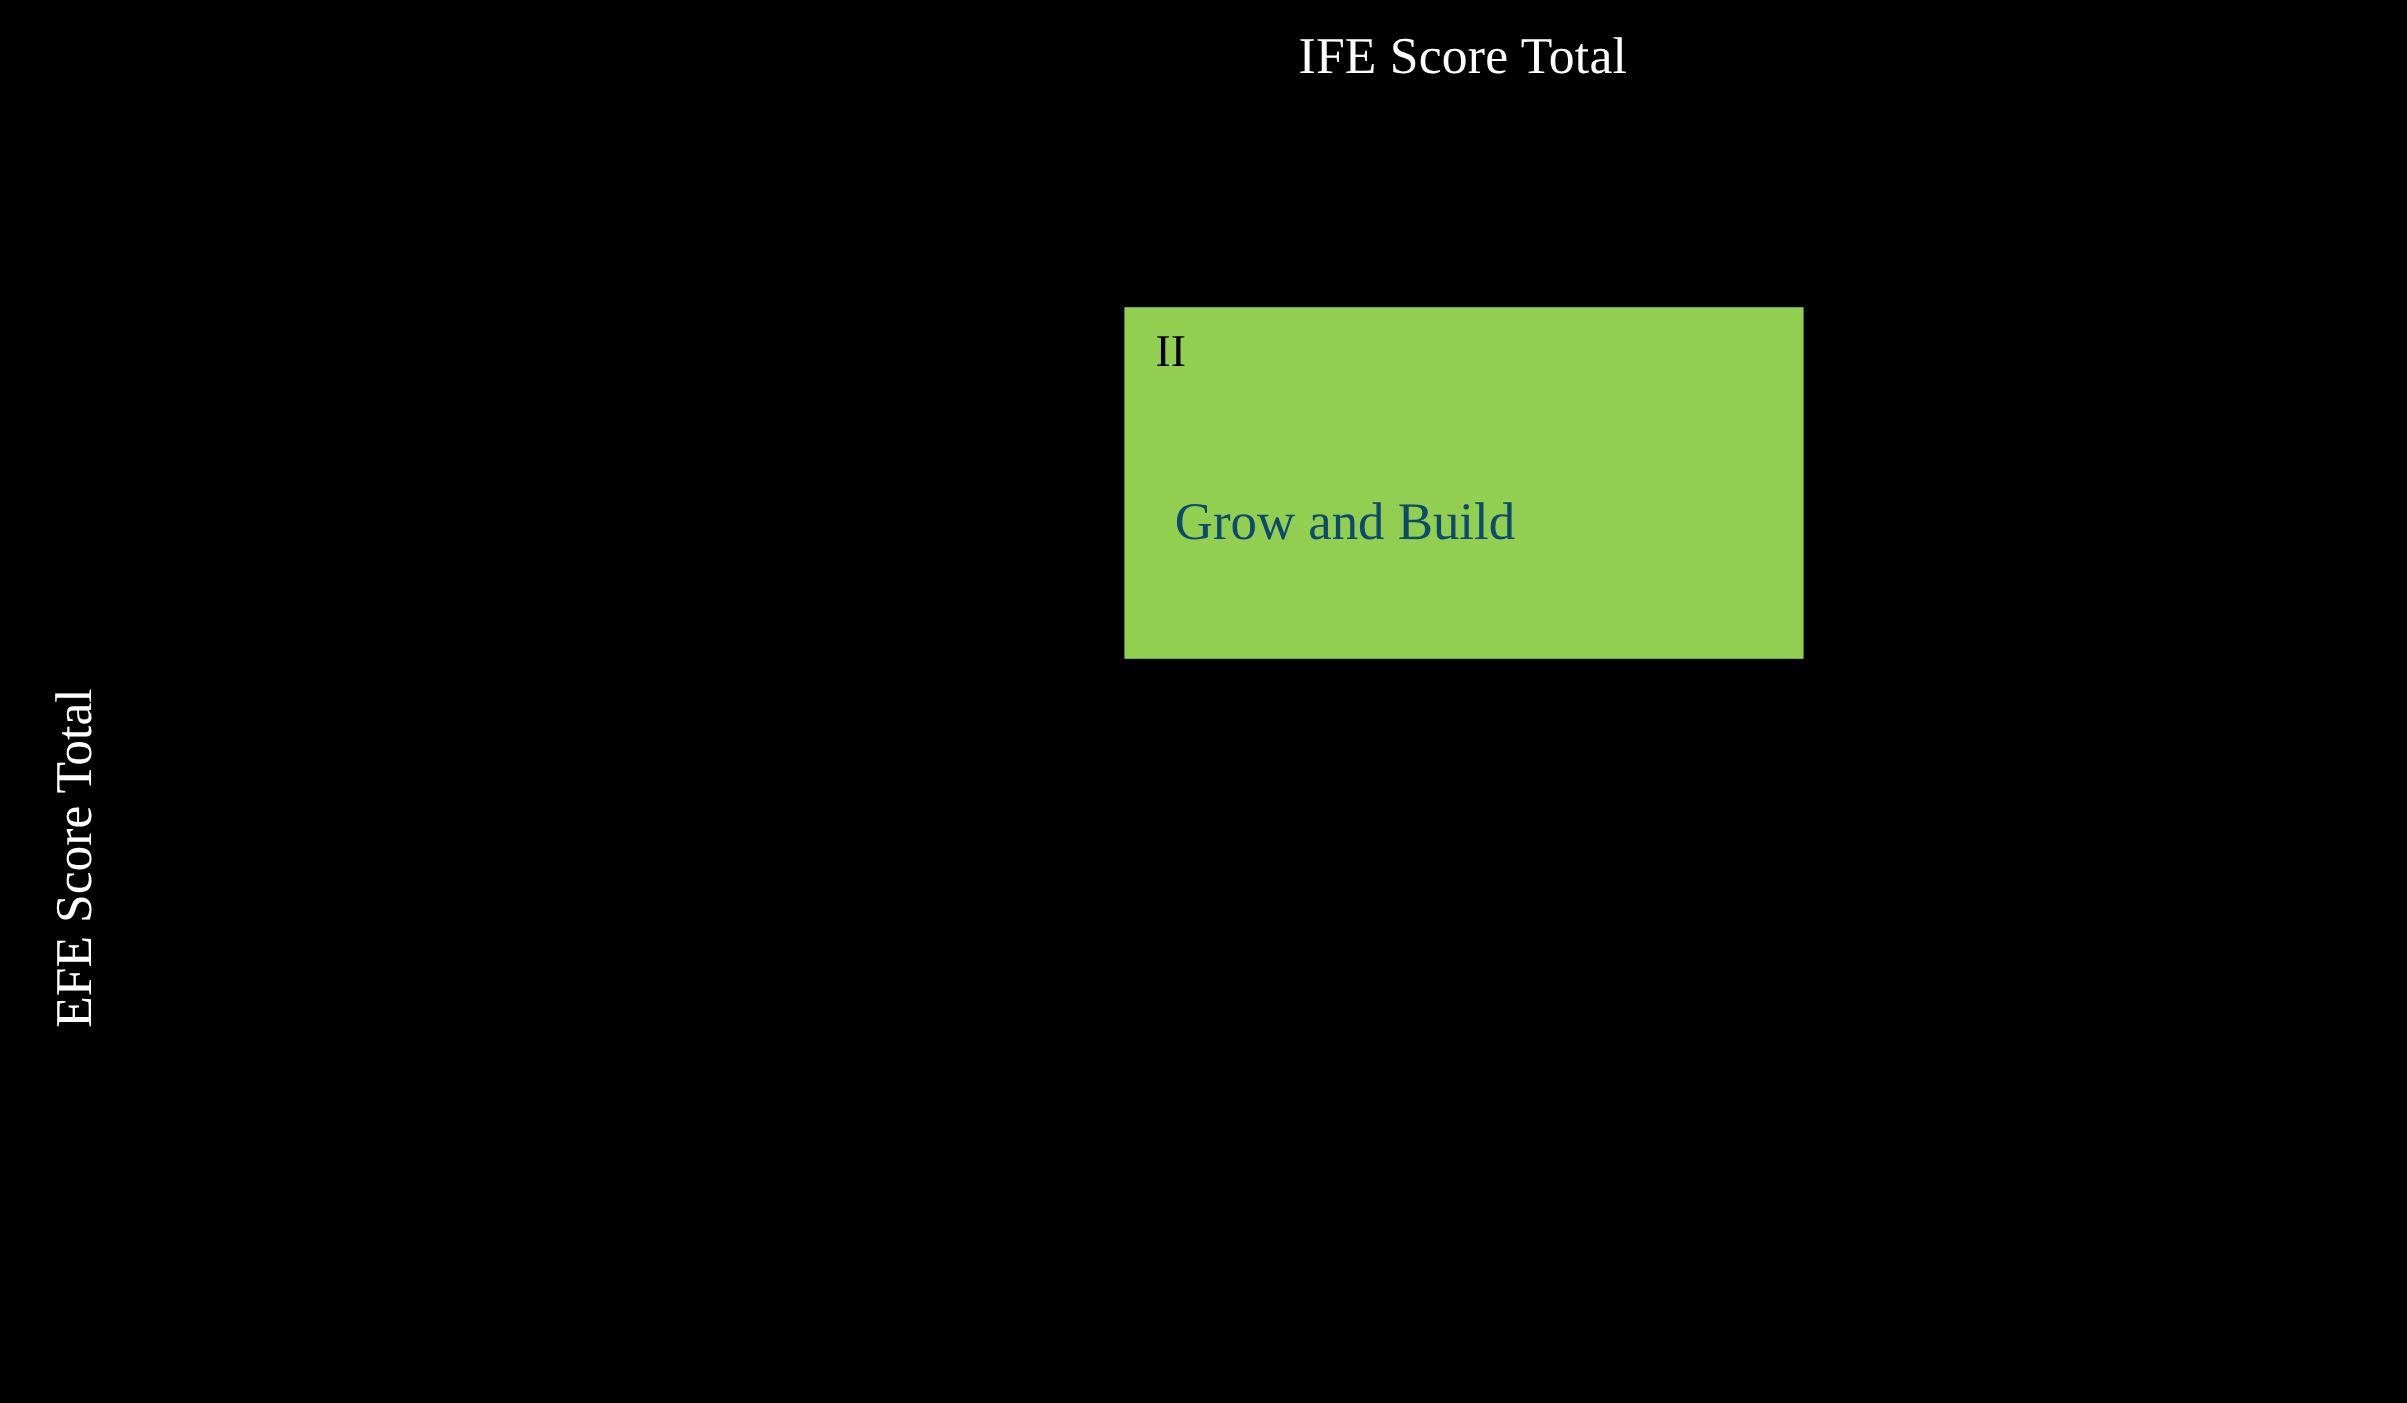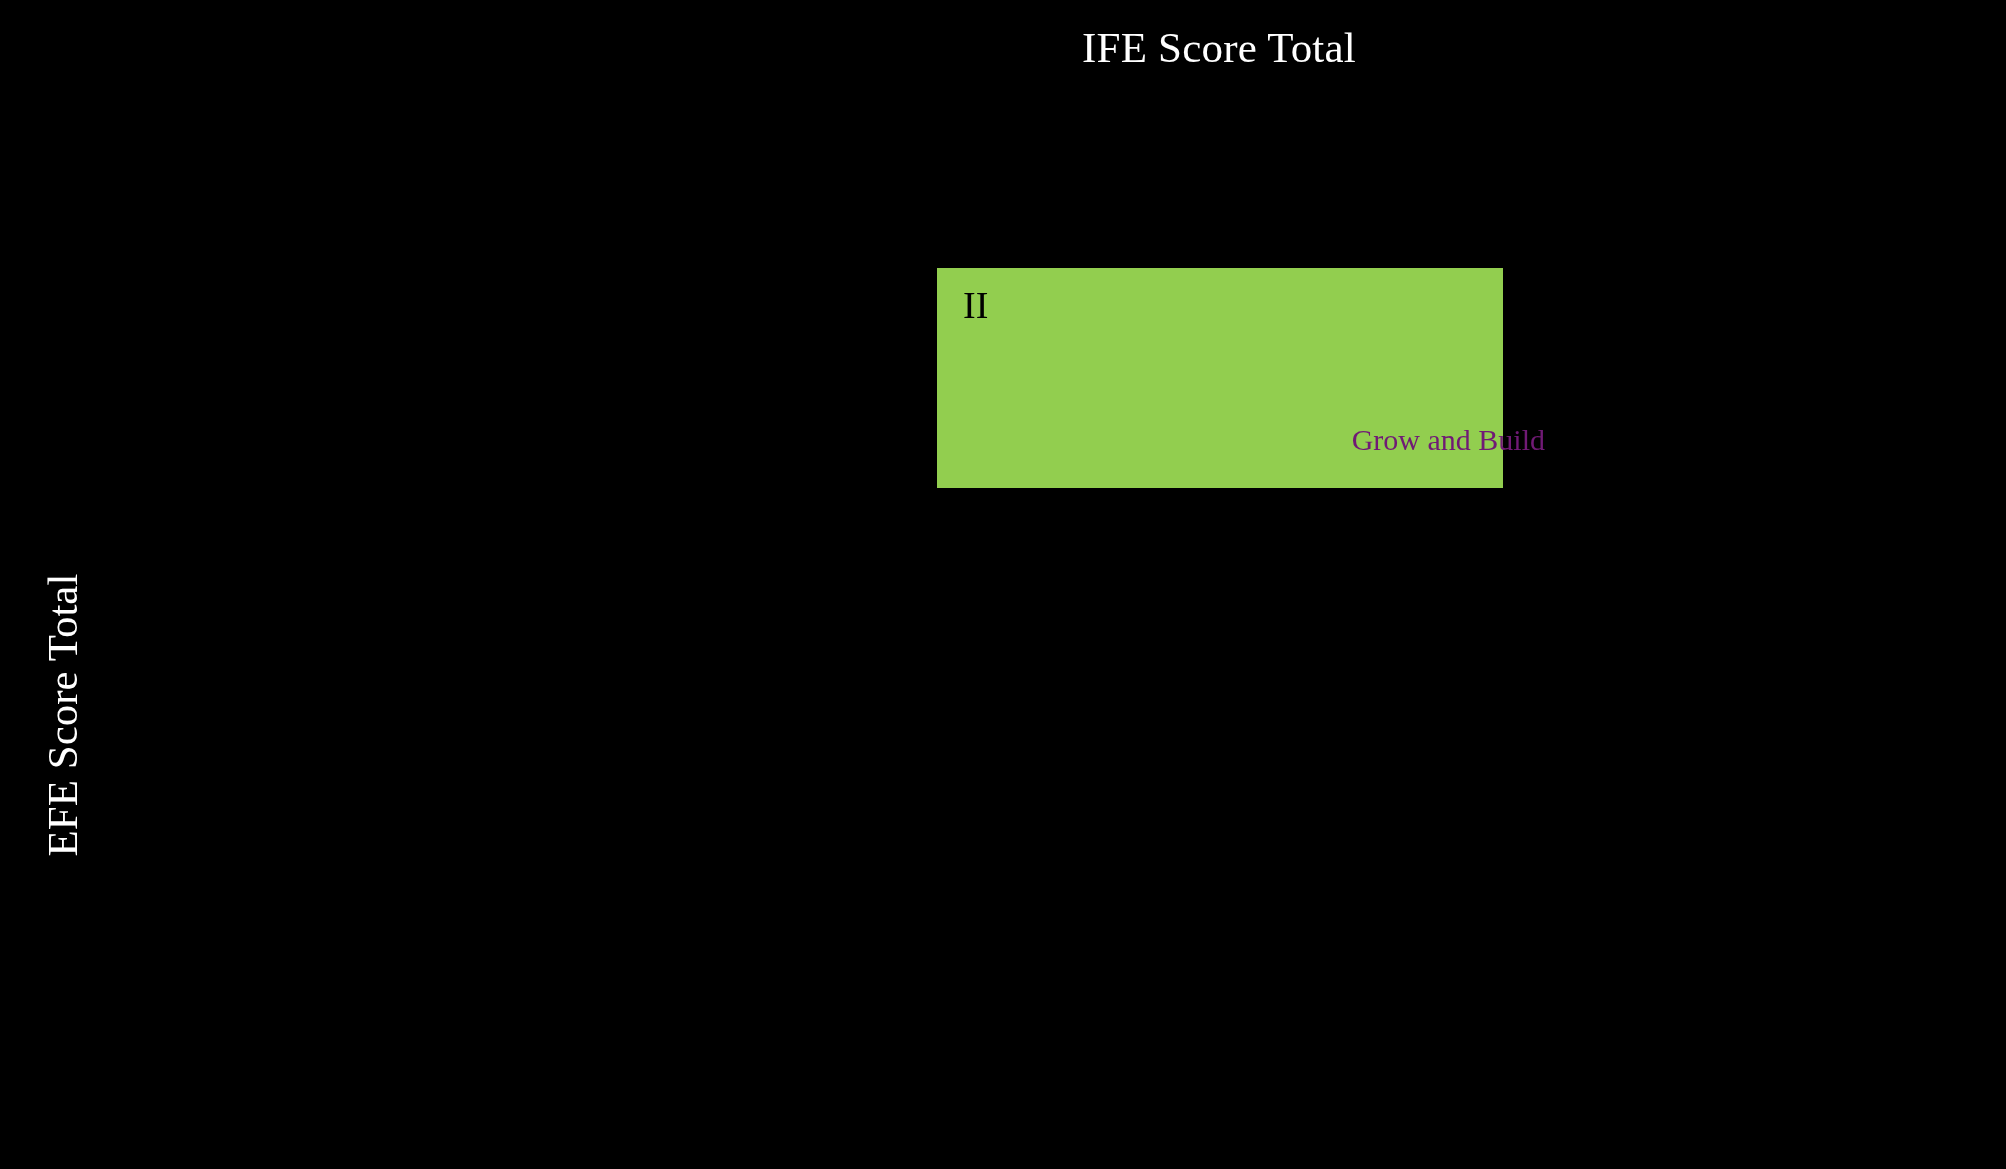--- a/index.html
+++ b/index.html
@@ -49,42 +49,42 @@
     transform-origin: center center;
   }
 
   
   .matrix-cell {
     position: absolute;
     box-sizing: border-box;
   }
   #cell-ii {
     left: 937px;
-    top: 268px;
+    top: 256px;
     width: 566px;
-    height: 220px;
+    height: 293px;
     background: #92CE4F;
   }
   .cell-roman {
     position: absolute;
     left: 26px;
     top: 18px;
     color: #000000;
     font-size: 38px;
     line-height: 1;
     white-space: nowrap;
   }
   .cell-strategy {
     position: absolute;
     left: 0;
     right: 0;
     top: 155px;
-    text-align: right;
-    color: #701a75;
-    font-size: 30px;
+    text-align: left;
+    color: #0c4a6e;
+    font-size: 44px;
     line-height: 1.1;
     white-space: nowrap;
   }
   
   .cell-strategy > span {
     display: inline-block;
     transform: translateX(42px);
   }
 </style>
 </head>

